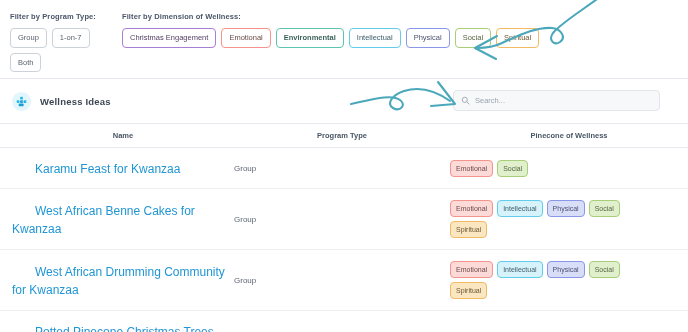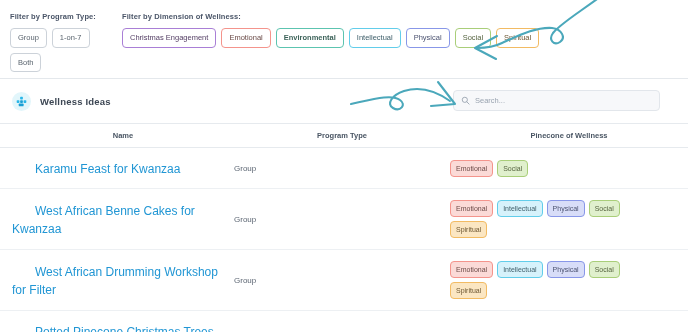--- a/index.html
+++ b/index.html
@@ -218,21 +218,21 @@
               <div class="tag-wrap">
                 <span class="tag" style="background: rgb(251, 218, 215); border: 1px solid rgb(244, 148, 140); color: rgb(106, 74, 71);">Emotional</span>
                 <span class="tag" style="background: rgb(214, 242, 251); border: 1px solid rgb(98, 205, 234); color: rgb(63, 95, 106);">Intellectual</span>
                 <span class="tag" style="background: rgb(216, 221, 248); border: 1px solid rgb(136, 151, 232); color: rgb(75, 82, 112);">Physical</span>
                 <span class="tag" style="background: rgb(224, 240, 205); border: 1px solid rgb(169, 206, 121); color: rgb(85, 99, 63);">Social</span>
                 <span class="tag" style="background: rgb(251, 230, 194); border: 1px solid rgb(242, 187, 99); color: rgb(109, 87, 51);">Spiritual</span>
               </div>
             </td>
           </tr>
           <tr>
-            <td class="c-name"><a class="row-link">West African Drumming Workshop for Filter</a></td>
+            <td class="c-name"><a class="row-link">West African Drumming Community for Kwanzaa</a></td>
             <td class="c-type row-type">Group</td>
             <td class="c-dim">
               <div class="tag-wrap">
                 <span class="tag" style="background: rgb(251, 218, 215); border: 1px solid rgb(244, 148, 140); color: rgb(106, 74, 71);">Emotional</span>
                 <span class="tag" style="background: rgb(214, 242, 251); border: 1px solid rgb(98, 205, 234); color: rgb(63, 95, 106);">Intellectual</span>
                 <span class="tag" style="background: rgb(216, 221, 248); border: 1px solid rgb(136, 151, 232); color: rgb(75, 82, 112);">Physical</span>
                 <span class="tag" style="background: rgb(224, 240, 205); border: 1px solid rgb(169, 206, 121); color: rgb(85, 99, 63);">Social</span>
                 <span class="tag" style="background: rgb(251, 230, 194); border: 1px solid rgb(242, 187, 99); color: rgb(109, 87, 51);">Spiritual</span>
               </div>
             </td>

